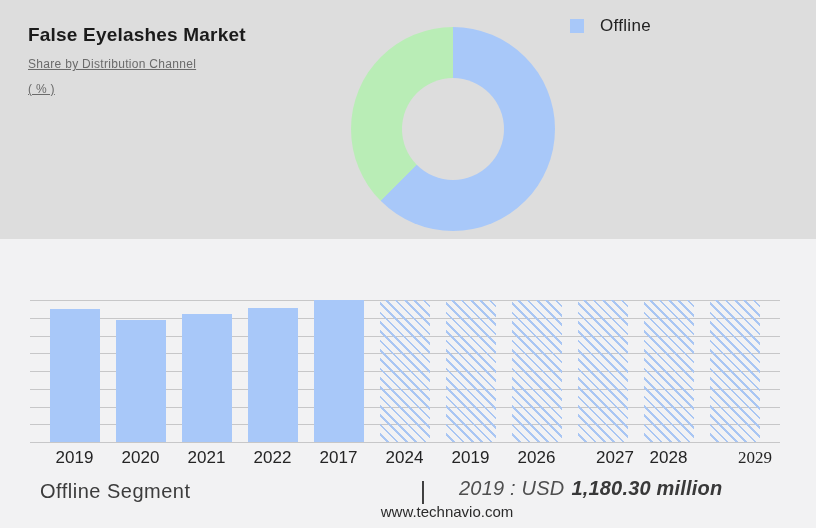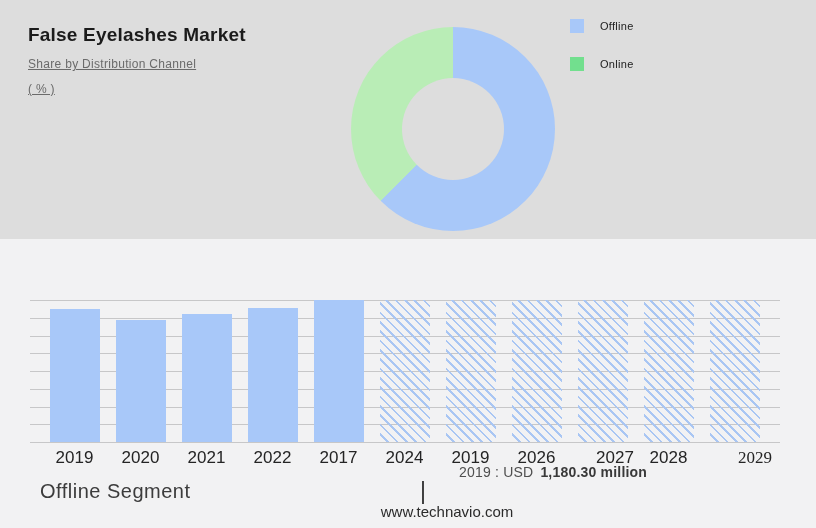--- a/index.html
+++ b/index.html
@@ -11,33 +11,33 @@
   .header-block{position:absolute;left:28px;top:24px;}
   .chart-title{margin:0 0 6px 0;font-size:19px;font-weight:700;color:#1b1b1b;letter-spacing:.2px;}
   .chart-subtitle{font-size:12px;color:#6b6b6b;line-height:25px;letter-spacing:.3px;text-decoration:underline;}
 
   .donut{position:absolute;left:351px;top:27px;width:204px;height:204px;border-radius:50%;}
   .donut-hole{position:absolute;left:51px;top:51px;width:102px;height:102px;border-radius:50%;background:var(--top-bg,#dddddd);}
 
   .legend{position:absolute;left:570px;top:12px;}
   .legend-row{display:flex;align-items:center;height:28px;margin-bottom:10px;}
   .legend-swatch{width:14px;height:14px;margin-right:16px;flex:none;}
-  .legend-label{font-size:11px;color:#222;letter-spacing:.3px;}
+  .legend-label{font-size:17px;color:#222;letter-spacing:.3px;}
 
   
   .bottom-section{position:absolute;left:0;top:239px;width:816px;height:289px;background:var(--bottom-bg,#f2f2f3);}
   .gridline{position:absolute;left:30px;width:750px;height:1px;background:var(--grid,#c7c7c8);}
   .bar{position:absolute;}
   .bar.solid{background:var(--bar-blue,#a8c8f9);}
   .bar.hatched{background:repeating-linear-gradient(45deg,rgba(0,0,0,0) 0 4.8px,var(--hatch-blue,#a9c6f3) 4.8px 6.6px);}
   .year-label{position:absolute;width:66px;text-align:center;font-size:17px;color:#242424;}
 
   .segment-label{position:absolute;left:40px;top:241px;font-size:20px;color:#3c3c3c;letter-spacing:.5px;}
   .separator{position:absolute;left:420px;top:239px;font-size:23px;color:#333;}
-  .annotation{position:absolute;left:459px;top:225px;font-size:14px;color:#4f4f4f;letter-spacing:.2px;}
+  .annotation{position:absolute;left:459px;top:238px;font-size:20px;color:#4f4f4f;letter-spacing:.2px;font-style:italic;}
   .annotation .ann-prefix{margin-right:7px;}
   .annotation .ann-value{font-weight:700;color:#393939;}
   .site-url{position:absolute;left:0;top:264px;width:100%;text-align:center;font-size:15px;color:#2b2b2b;padding-left:39px;}
 </style>
 </head>
 <body>
 
 <div class="page">
 
   <section class="top-section">
@@ -48,24 +48,20 @@
     </div>
 
     <div class="donut" style="background: conic-gradient(rgb(168, 200, 249) 0deg, rgb(168, 200, 249) 225deg, rgb(185, 237, 182) 225deg, rgb(185, 237, 182) 360deg);">
       <div class="donut-hole"></div>
     </div>
 
     <div class="legend">
       <div class="legend-row">
         <span class="legend-swatch" style="background: rgb(168, 200, 249);"></span>
         <span class="legend-label">Offline</span>
-      </div>
-      <div class="legend-row">
-        <span class="legend-swatch" style="background: rgb(114, 223, 142);"></span>
-        <span class="legend-label">Online</span>
       </div>
     </div>
   </section>
 
   <section class="bottom-section">
     <div id="plot">
         <div class="gridline" style="top: 61px;"></div>
         <div class="gridline" style="top: 78.75px;"></div>
         <div class="gridline" style="top: 96.5px;"></div>
         <div class="gridline" style="top: 114.25px;"></div>

